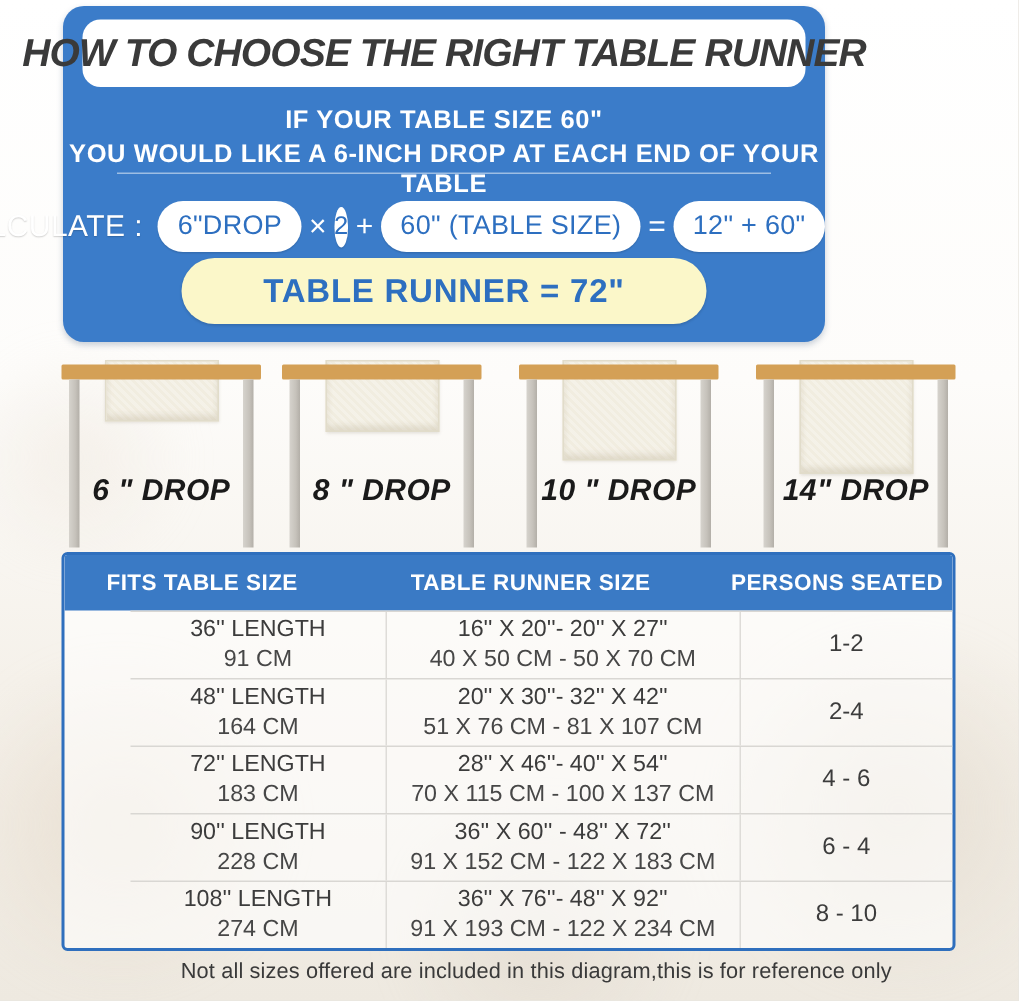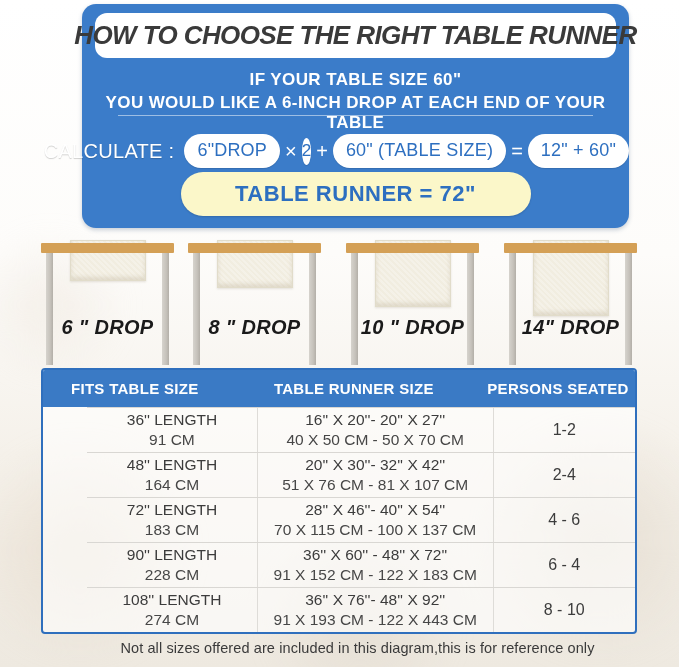--- a/index.html
+++ b/index.html
@@ -11,24 +11,23 @@
   }
   
   .bg-blob{position:absolute;border-radius:50%;filter:blur(12px);pointer-events:none;}
   .blob-1{left:-40px;top:440px;width:240px;height:220px;background:radial-gradient(circle,rgba(226,212,194,.55),rgba(226,212,194,0) 70%);}
   .blob-2{right:-50px;top:420px;width:260px;height:240px;background:radial-gradient(circle,rgba(219,208,192,.5),rgba(219,208,192,0) 70%);}
   .blob-3{left:240px;top:540px;width:240px;height:160px;background:radial-gradient(circle,rgba(214,204,190,.35),rgba(214,204,190,0) 70%);}
   .blob-4{left:-30px;top:230px;width:160px;height:150px;background:radial-gradient(circle,rgba(235,226,214,.4),rgba(235,226,214,0) 70%);}
 
   
   .top-panel{
-    position:absolute;left:42px;top:4px;width:547px;height:224px;
+    position:absolute;left:42px;top:4px;width:508px;height:224px;
     background:#3b7cc9;border-radius:14px;
     box-shadow:0 2px 4px rgba(40,70,110,.25);
-    margin-left:40px;
   }
   .title-box{
     position:absolute;left:13px;right:13px;top:9px;height:45px;
     background:#ffffff;border-radius:12px;
     display:flex;align-items:center;justify-content:center;
   }
   .main-title{
     margin:0;font-size:26px;font-weight:bold;font-style:italic;
     color:#3a3a3a;letter-spacing:-0.6px;white-space:nowrap;
   }
@@ -236,20 +235,20 @@
       <div class="td persons">6 - 4</div>
     </div>
 
     <div class="trow">
       <div class="td">
         <span>108'' LENGTH</span>
         <span class="l2">274 CM</span>
       </div>
       <div class="td">
         <span>36'' X 76''- 48'' X 92''</span>
-        <span class="l2">91 X 193 CM - 122 X 443 CM</span>
+        <span class="l2">91 X 193 CM - 122 X 234 CM</span>
       </div>
       <div class="td persons">8 - 10</div>
     </div>
   </section>
 
   <p class="note">Not all sizes offered are included in this diagram,this is for reference only</p>
 </div>
 
 </body></html>

